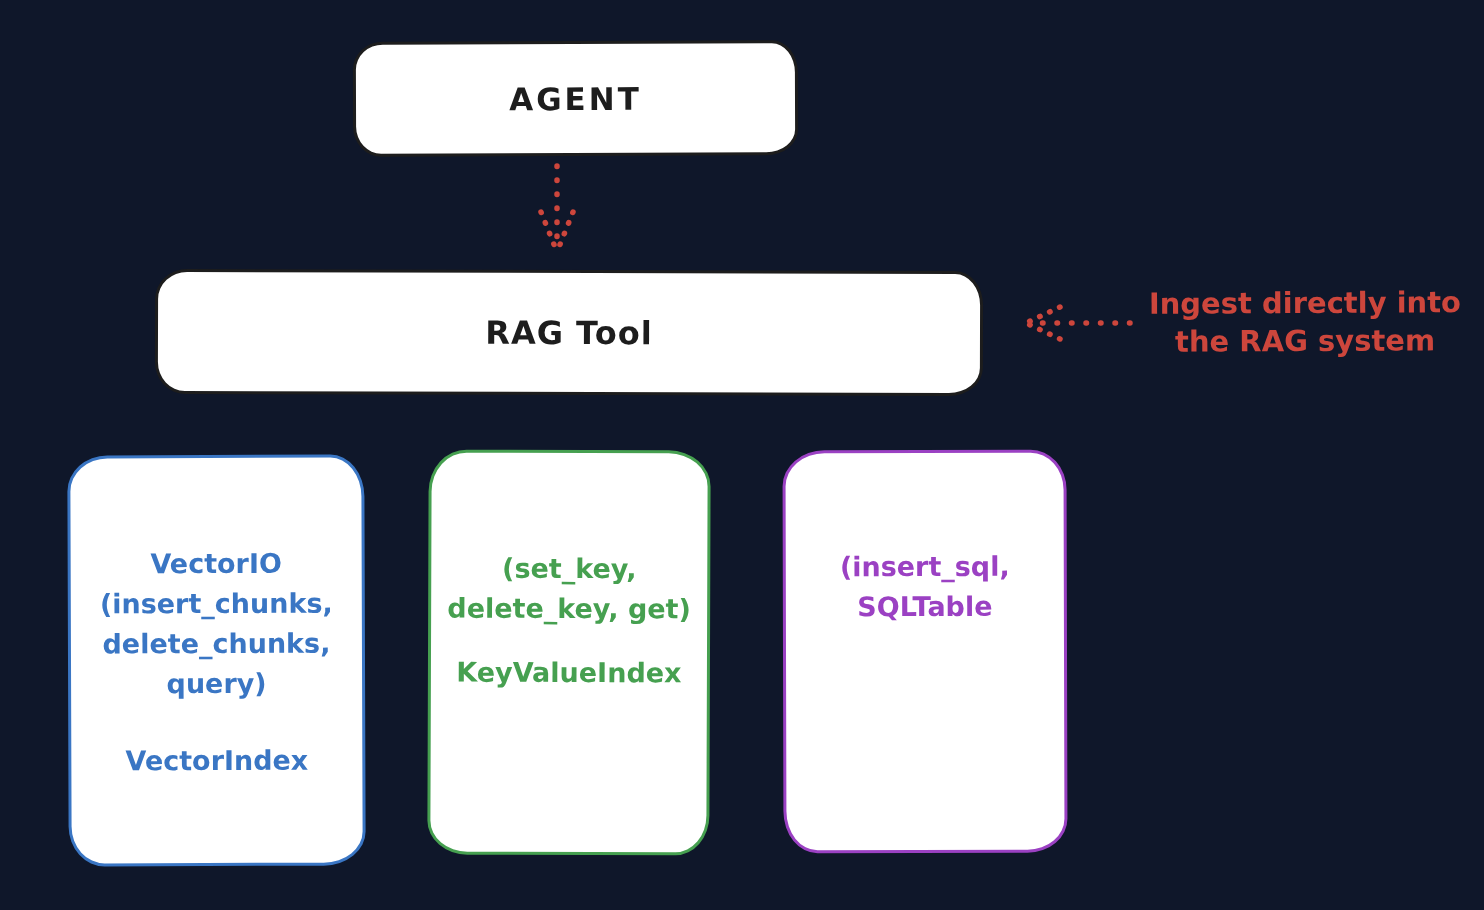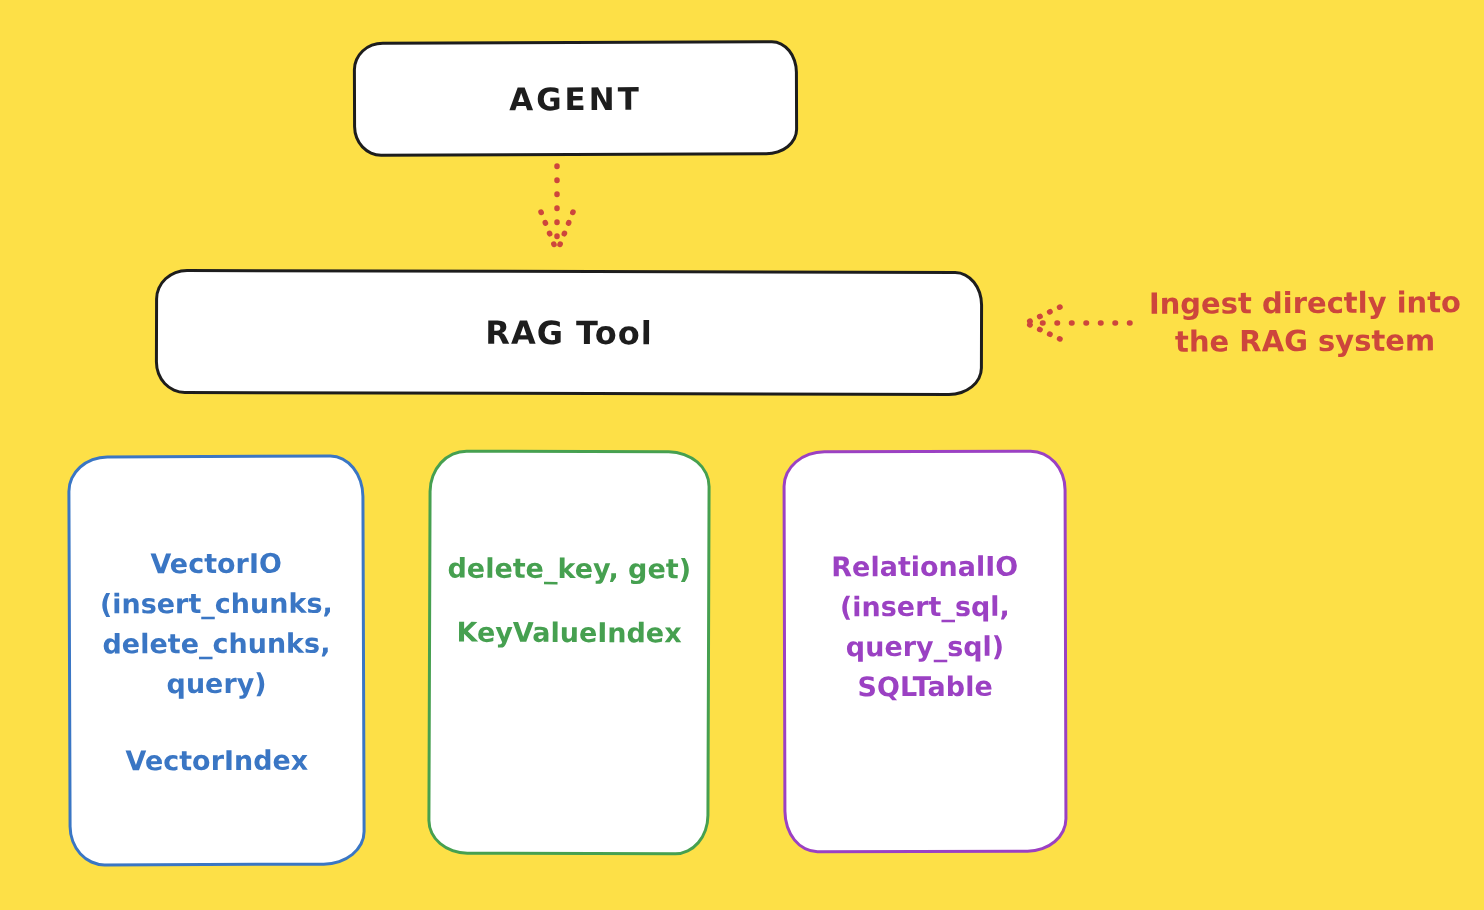--- a/index.html
+++ b/index.html
@@ -1,20 +1,20 @@
 <!DOCTYPE html>
 <html><head>
 <meta charset="utf-8">
 <style>
   html, body { margin: 0; padding: 0; background: #ffffff; }
   .canvas {
     position: relative;
     width: 1484px;
     height: 910px;
-    background: #fde047;
+    background: #0f172a;
     font-family: "DejaVu Sans", sans-serif;
     overflow: hidden;
   }
 
   
   .node {
     position: absolute;
     border: 3.5px solid #1d1d1d;
     background: #ffffff;
     display: flex;
@@ -125,24 +125,23 @@
 
   <div class="store-box store-blue">
     <div>VectorIO</div>
     <div>(insert_chunks,</div>
     <div>delete_chunks,</div>
     <div>query)</div>
     <div class="index-line-blue">VectorIndex</div>
   </div>
 
   <div class="store-box store-green">
+    <div>(set_key,</div>
     <div>delete_key, get)</div>
     <div class="index-line-green">KeyValueIndex</div>
   </div>
 
   <div class="store-box store-purple">
-    <div>RelationalIO</div>
     <div>(insert_sql,</div>
-    <div>query_sql)</div>
     <div class="index-line-purple">SQLTable</div>
   </div>
 
 </div>
 
 </body></html>

